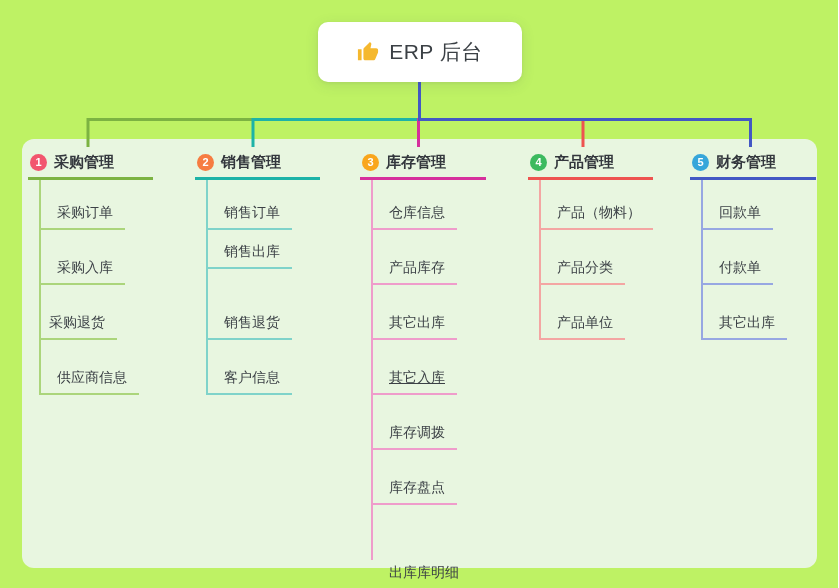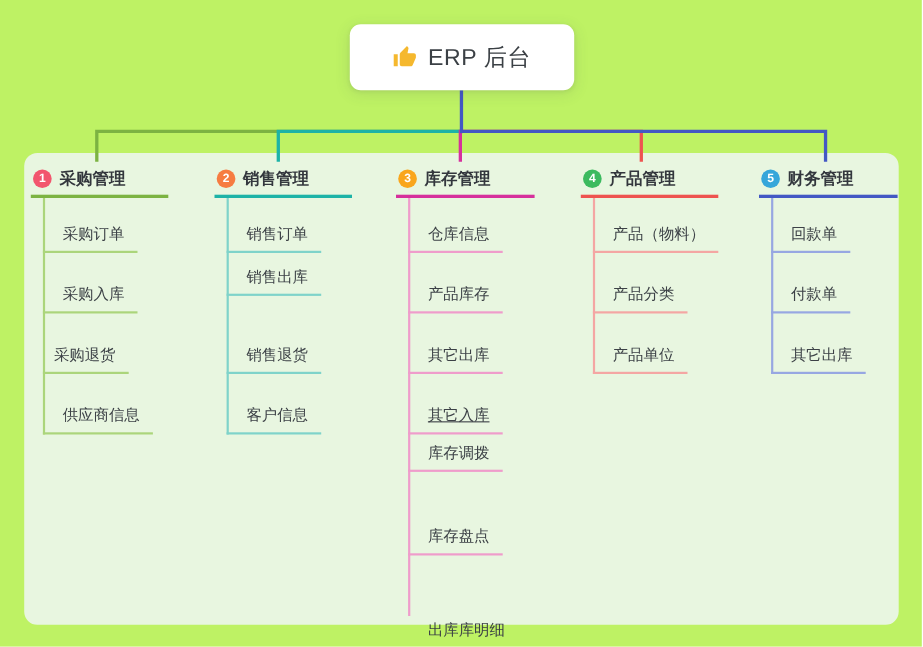--- a/index.html
+++ b/index.html
@@ -81,21 +81,21 @@
       <div class="child-node" style="left: 206px; top: 365px; border-bottom-color: rgb(127, 211, 202);">客户信息</div>
       <div class="branch-title" style="left: 360px; top: 148px; width: 124px; border-bottom-color: rgb(214, 48, 156);">
         <span class="branch-badge" style="background: rgb(249, 166, 28);">3</span>
         <span class="branch-label">库存管理</span>
       </div>
       <div class="trunk-line" style="left: 371px; top: 180px; height: 380px; background: rgb(239, 156, 203);"></div>
       <div class="child-node" style="left: 371px; top: 200px; border-bottom-color: rgb(239, 156, 203);">仓库信息</div>
       <div class="child-node" style="left: 371px; top: 255px; border-bottom-color: rgb(239, 156, 203);">产品库存</div>
       <div class="child-node" style="left: 371px; top: 310px; border-bottom-color: rgb(239, 156, 203);">其它出库</div>
       <div class="child-node" style="left: 371px; top: 365px; border-bottom-color: rgb(239, 156, 203); text-decoration: underline;">其它入库</div>
-      <div class="child-node" style="left: 371px; top: 399px; border-bottom-color: rgb(239, 156, 203);">库存调拨</div>
+      <div class="child-node" style="left: 371px; top: 420px; border-bottom-color: rgb(239, 156, 203);">库存调拨</div>
       <div class="child-node" style="left: 371px; top: 475px; border-bottom-color: rgb(239, 156, 203);">库存盘点</div>
       <div class="child-node" style="left: 371px; top: 560px; border-bottom-color: rgb(239, 156, 203);">出库库明细</div>
       <div class="branch-title" style="left: 528px; top: 148px; width: 123px; border-bottom-color: rgb(238, 83, 80);">
         <span class="branch-badge" style="background: rgb(60, 186, 95);">4</span>
         <span class="branch-label">产品管理</span>
       </div>
       <div class="trunk-line" style="left: 539px; top: 180px; height: 160px; background: rgb(244, 166, 163);"></div>
       <div class="child-node" style="left: 539px; top: 200px; border-bottom-color: rgb(244, 166, 163);">产品（物料）</div>
       <div class="child-node" style="left: 539px; top: 255px; border-bottom-color: rgb(244, 166, 163);">产品分类</div>
       <div class="child-node" style="left: 539px; top: 310px; border-bottom-color: rgb(244, 166, 163);">产品单位</div>

